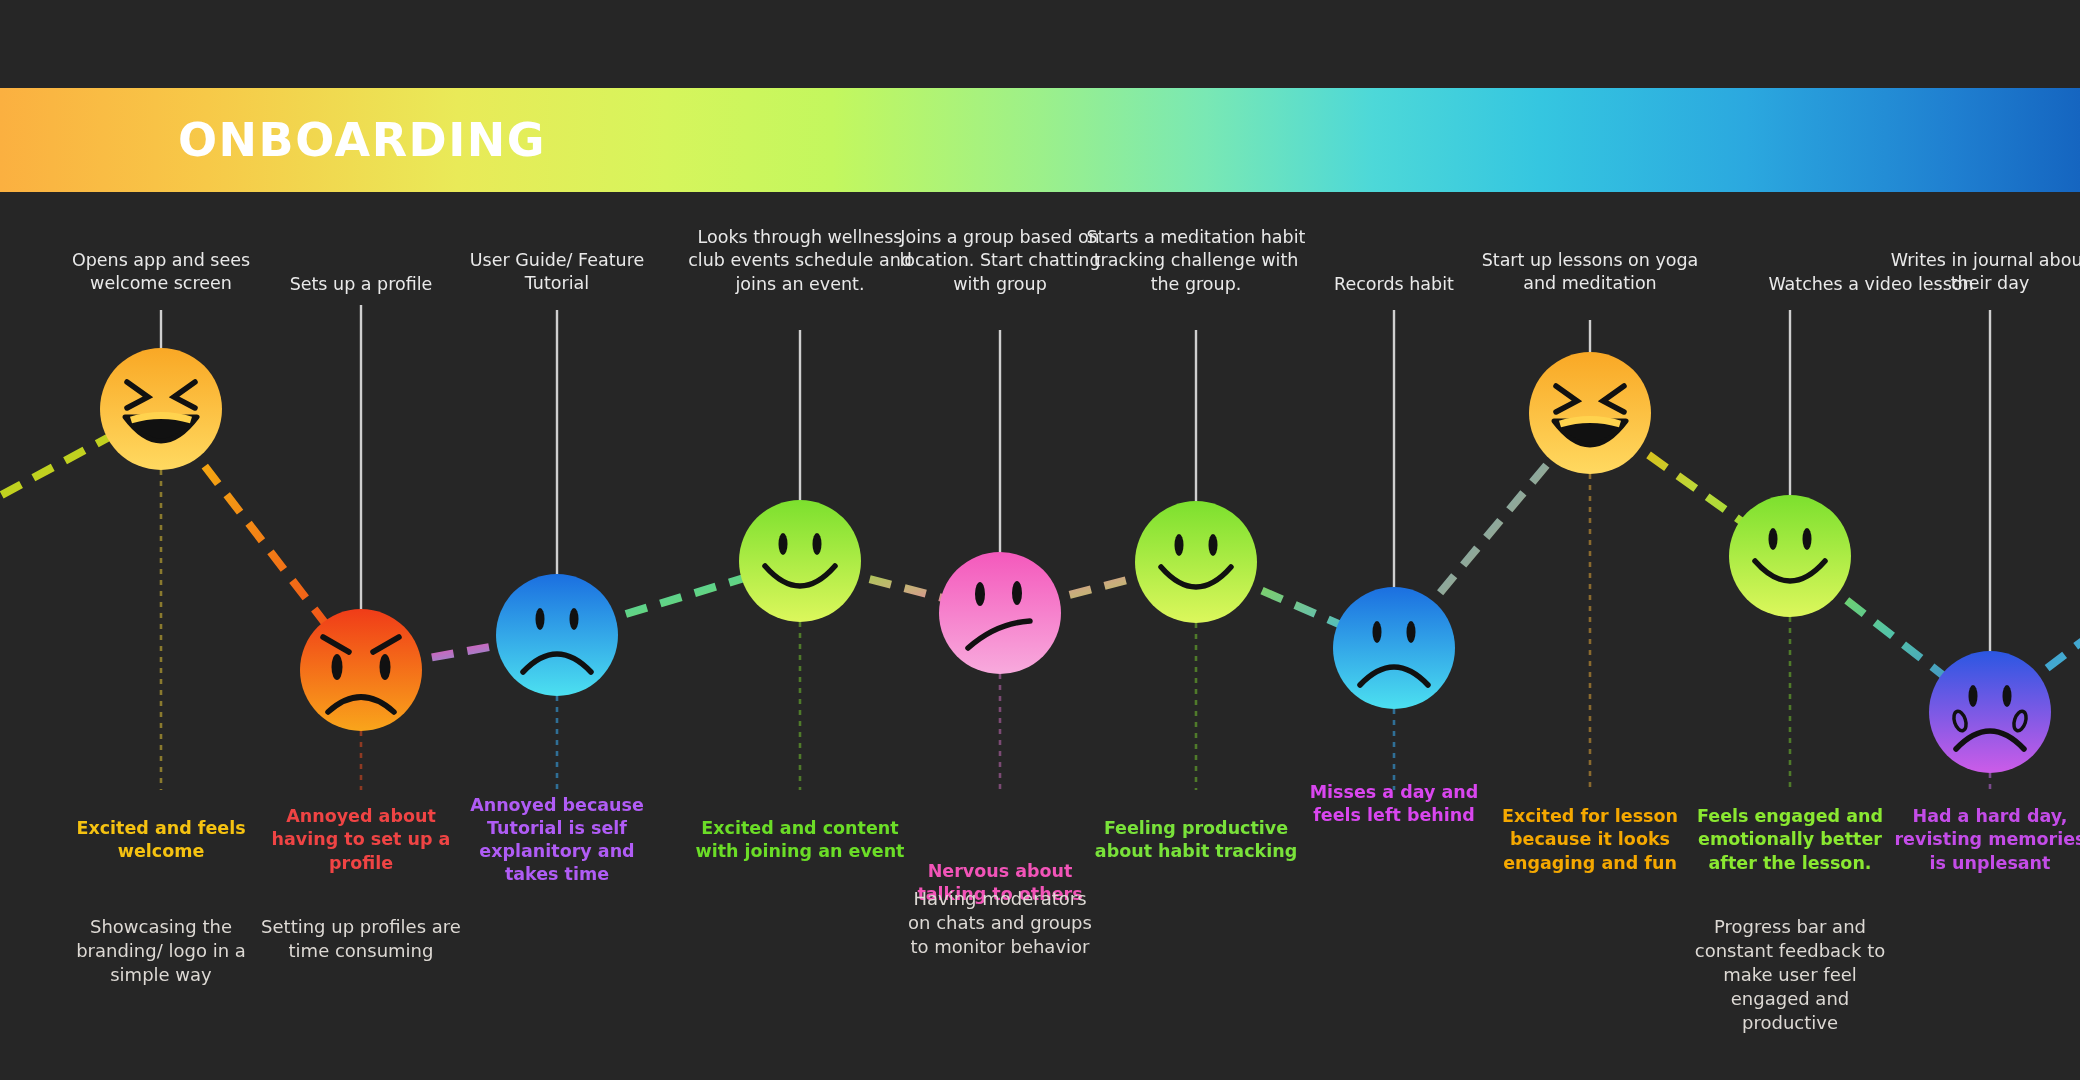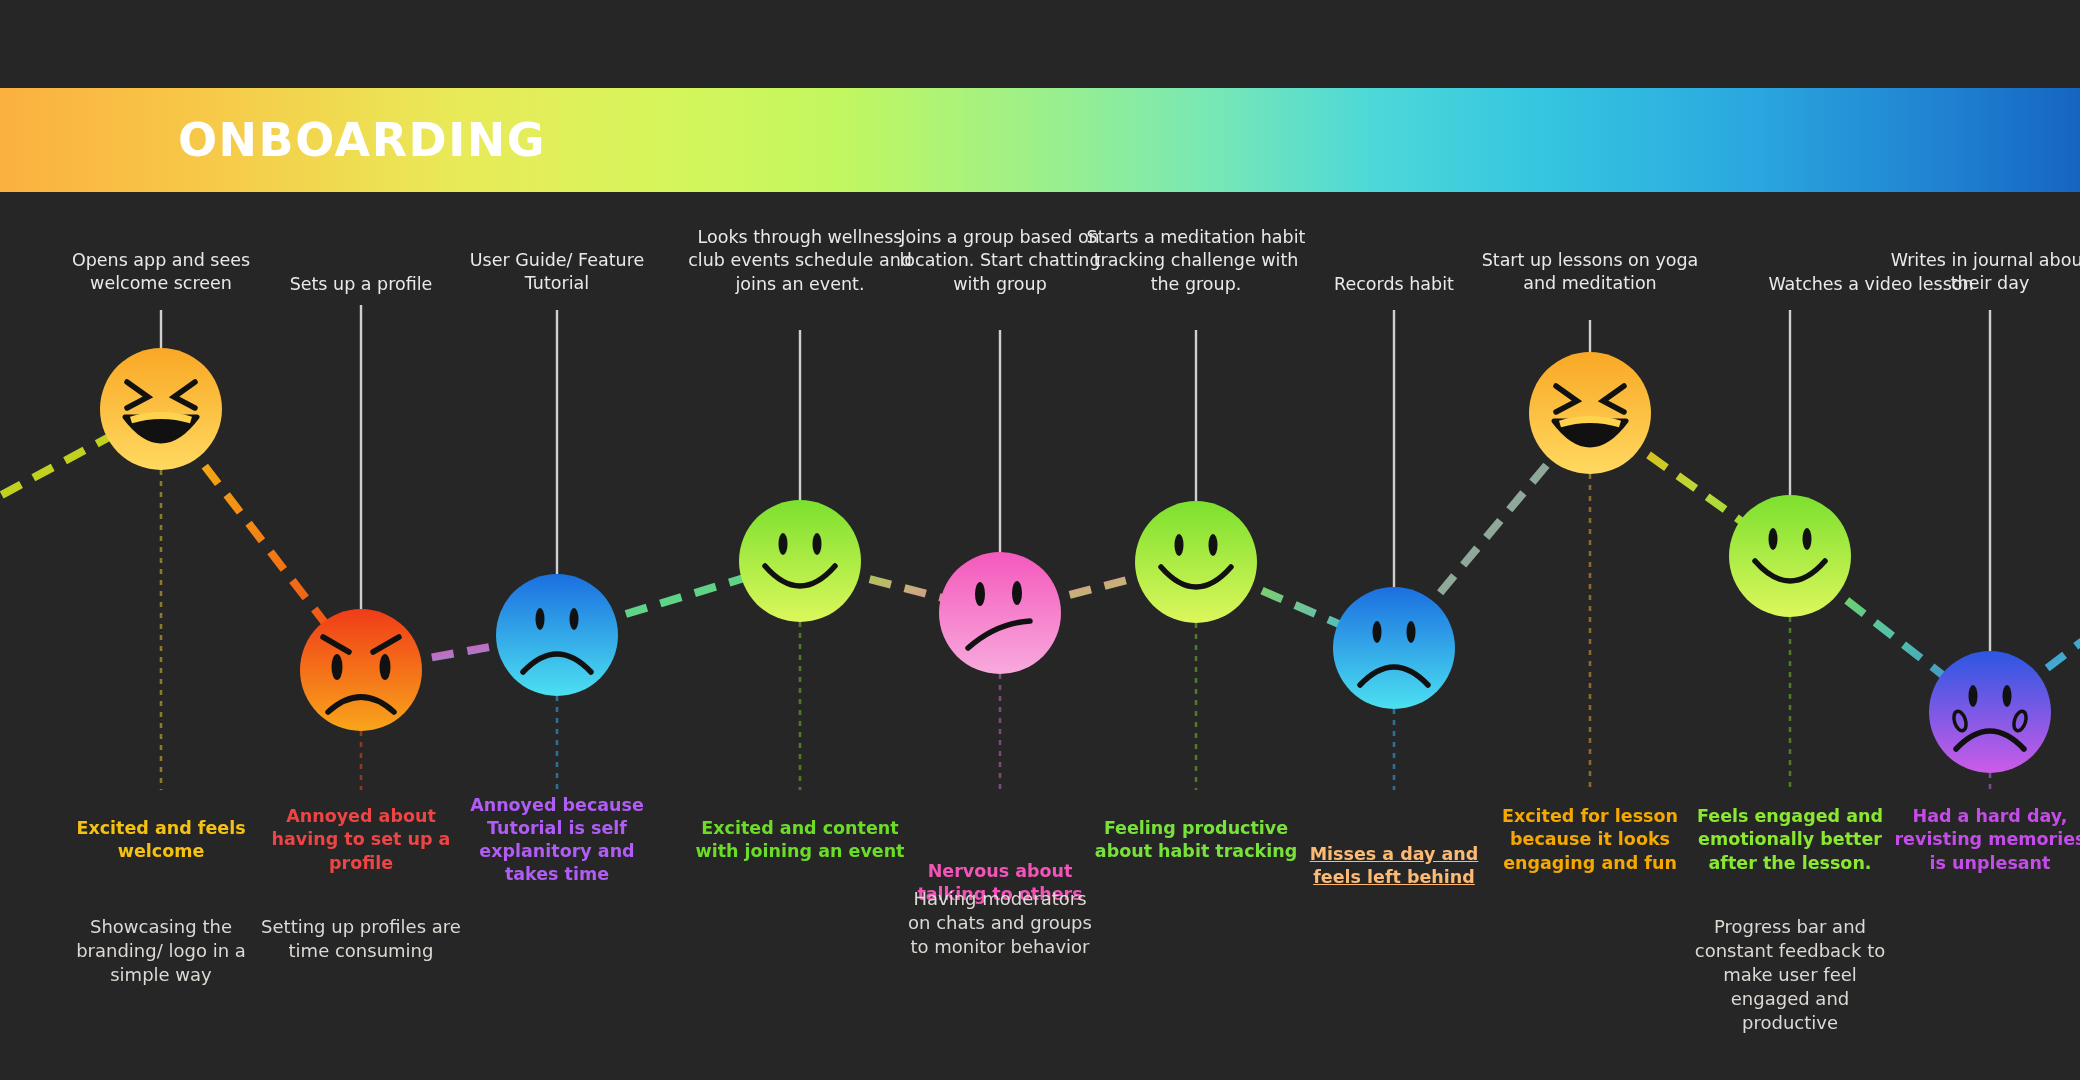--- a/index.html
+++ b/index.html
@@ -266,21 +266,21 @@
       <div class="action-text" style="left: 1756px; width: 230px; top: 273px;">Watches a video lesson</div>
       <div class="action-text" style="left: 1875px; width: 230px; top: 249px;">Writes in journal about their day</div>
     </div>
   <div id="emotion-layer">
       <div class="emotion-text" style="left: 56px; width: 210px; color: rgb(245, 194, 17); top: 816.5px;">Excited and feels welcome</div>
       <div class="emotion-text" style="left: 256px; width: 210px; color: #ef4444; top: 805px;">Annoyed about having to set up a profile</div>
       <div class="emotion-text" style="left: 452px; width: 210px; color: rgb(176, 92, 245); top: 793.5px;">Annoyed because Tutorial is self explanitory and takes time</div>
       <div class="emotion-text" style="left: 695px; width: 210px; color: rgb(107, 221, 39); top: 816.5px;">Excited and content with joining an event</div>
       <div class="emotion-text" style="left: 895px; width: 210px; color: rgb(242, 84, 184); top: 860px;">Nervous about talking to others</div>
       <div class="emotion-text" style="left: 1091px; width: 210px; color: rgb(121, 226, 58); top: 816.5px;">Feeling productive about habit tracking</div>
-      <div class="emotion-text" style="left: 1289px; width: 210px; color: #fdba74; top: 843px; text-decoration: underline;">Misses a day and feels left behind</div>
+      <div class="emotion-text" style="left: 1289px; width: 210px; color: #d946ef; top: 781px;">Misses a day and feels left behind</div>
       <div class="emotion-text" style="left: 1485px; width: 210px; color: rgb(245, 168, 0); top: 805px;">Excited for lesson because it looks engaging and fun</div>
       <div class="emotion-text" style="left: 1685px; width: 210px; color: rgb(138, 232, 49); top: 805px;">Feels engaged and emotionally better after the lesson.</div>
       <div class="emotion-text" style="left: 1885px; width: 210px; color: rgb(196, 76, 232); top: 805px;">Had a hard day, revisting memories is unplesant</div>
     </div>
   <div id="opportunity-layer">
       <div class="opportunity-text" style="left: 61px; width: 200px; top: 915px;">Showcasing the branding/ logo in a simple way</div>
       <div class="opportunity-text" style="left: 261px; width: 200px; top: 915px;">Setting up profiles are time consuming</div>
       <div class="opportunity-text" style="left: 900px; width: 200px; top: 887px;">Having moderators on chats and groups to monitor behavior</div>
       <div class="opportunity-text" style="left: 1690px; width: 200px; top: 915px;">Progress bar and constant feedback to make user feel engaged and productive</div>
     </div>

